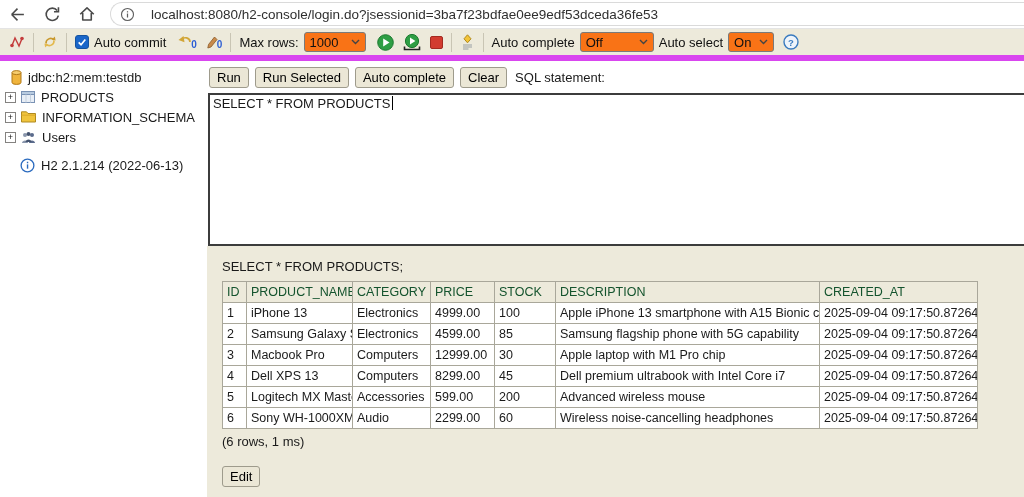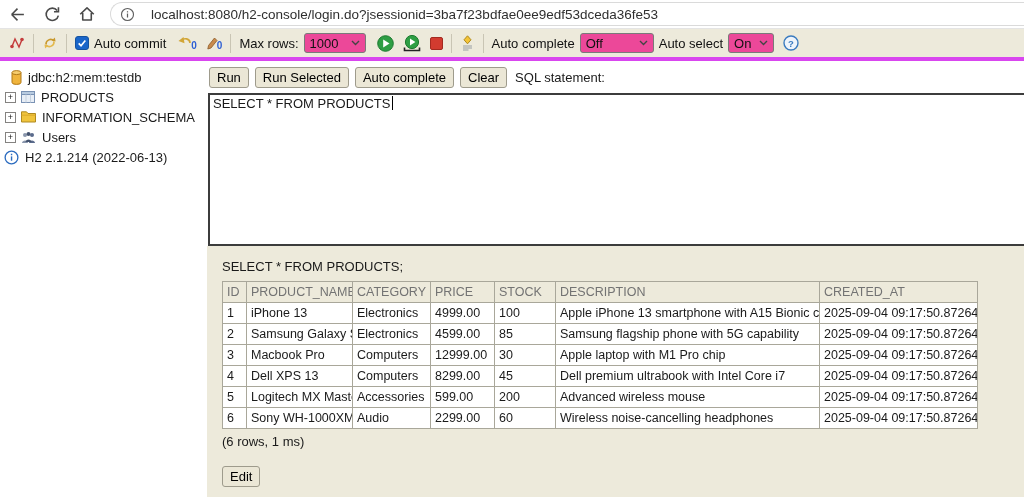--- a/index.html
+++ b/index.html
@@ -10,61 +10,61 @@
   .browser-bar { height:28px; display:flex; align-items:center; padding:2px 0 2px 8px; background:#fff; }
   .nav-icons { display:flex; align-items:center; gap:17px; }
   .nav-btn { width:18px; height:18px; display:flex; align-items:center; justify-content:center; cursor:pointer; }
   .address-bar { flex:1; height:24px; margin-left:14px; border:1px solid #dadada;
     border-right:none; border-radius:13px 0 0 13px; display:flex; align-items:center;
     padding-left:9px; gap:16px; background:#fff; }
   .url-text { font-size:13.5px; color:#2f2f2f; white-space:nowrap; }
 
   
   .toolbar { height:33px; background:#edeadb; border-top:1px solid #e4e4e4;
-    border-bottom:4px solid #d946ef; display:flex; align-items:center; padding:0 9px;
+    border-bottom:6px solid #d946ef; display:flex; align-items:center; padding:0 9px;
     font-size:13px; color:#111; }
   .tsep { width:1px; height:19px; background:#c9c5b4; margin:0 8px; flex:none; }
   .ticon { display:inline-flex; align-items:center; justify-content:center; cursor:pointer; flex:none; position:relative; }
   .badge { font-size:10px; font-weight:bold; color:#2e5fd4; margin-left:-3px; align-self:flex-end; }
   .checkbox { width:14px; height:14px; background:#1a66c9; border:1px solid #15539f;
     border-radius:3px; display:inline-flex; align-items:center; justify-content:center;
     margin-right:5px; cursor:pointer; flex:none; }
-  .fake-select { background:#ec4899; border:1px solid #7a7a7a; border-radius:3px; height:20px;
+  .fake-select { background:#f97316; border:1px solid #7a7a7a; border-radius:3px; height:20px;
     display:inline-flex; align-items:center; justify-content:space-between; padding:0 5px;
     margin:0 5px; font-size:13px; cursor:pointer; flex:none; }
   .lbl { white-space:nowrap; }
 
   
   .content { display:flex; height:436px; }
   .sidebar { width:207px; background:#fff; padding-top:6px; flex:none; }
   .tree-item { display:flex; align-items:center; height:20px; font-size:13px; white-space:nowrap; }
   .plusbox { width:11px; height:11px; border:1px solid #848280; background:#fff; font-size:9px;
     line-height:9px; text-align:center; color:#222; margin:0 5px 0 5px; cursor:pointer; flex:none; }
   .tree-ic { display:inline-flex; margin-right:6px; flex:none; }
-  .ind1 { padding-left:11px; } .ind3 { padding-left:4px; }
+  .ind1 { padding-left:11px; } .ind3 { padding-left:20px;margin-top:8px; }
 
   .main { flex:1; display:flex; flex-direction:column; min-width:0; }
 
   
   .query-frame { background:#fff; padding:4px 0 0 1px; }
   .button-row { display:flex; align-items:center; gap:6px; height:24px; margin:0 0 4px 1px; }
   .btn { background:#ebe7d6; border:1px solid #9e9b8c; border-radius:3px; padding:2px 7px;
     font-size:13px; color:#000; cursor:pointer; font-family:"Liberation Sans",sans-serif; }
   .sql-label { font-size:13px; margin-left:2px; }
   .sql-editor { height:153px; width:calc(100% + 4px); border:2px solid #3c3c3c; background:#fff;
     font-size:13px; padding:1px 3px; cursor:text; }
   .caret { display:inline-block; width:1px; height:14px; background:#000; margin-left:2px; vertical-align:-2px; }
 
   
   .results-frame { flex:1; background:#edeadb; padding:13px 0 10px 15px; }
   .query-echo { font-size:13px; margin-bottom:7px; }
   .results-table { border-collapse:collapse; table-layout:fixed; width:755px; background:#fff; }
   .results-table th, .results-table td { border:1px solid #a9a79a; padding:3px 4px;
     font-size:12.5px; font-weight:normal; text-align:left; overflow:hidden; white-space:nowrap; }
-  .results-table th { background:#edeadb; color:#737373; }
+  .results-table th { background:#edeadb; color:#14532d; }
   .results-table th:nth-child(1){width:24px} .results-table th:nth-child(2){width:106px}
   .results-table th:nth-child(3){width:78px}  .results-table th:nth-child(4){width:64px}
   .results-table th:nth-child(5){width:61px}  .results-table th:nth-child(6){width:264px}
   .results-table th:nth-child(7){width:158px}
   .row-count { font-size:13px; margin-top:5px; }
   .edit-btn { margin-top:17px; }
 </style>
 </head>
 <body>
 

